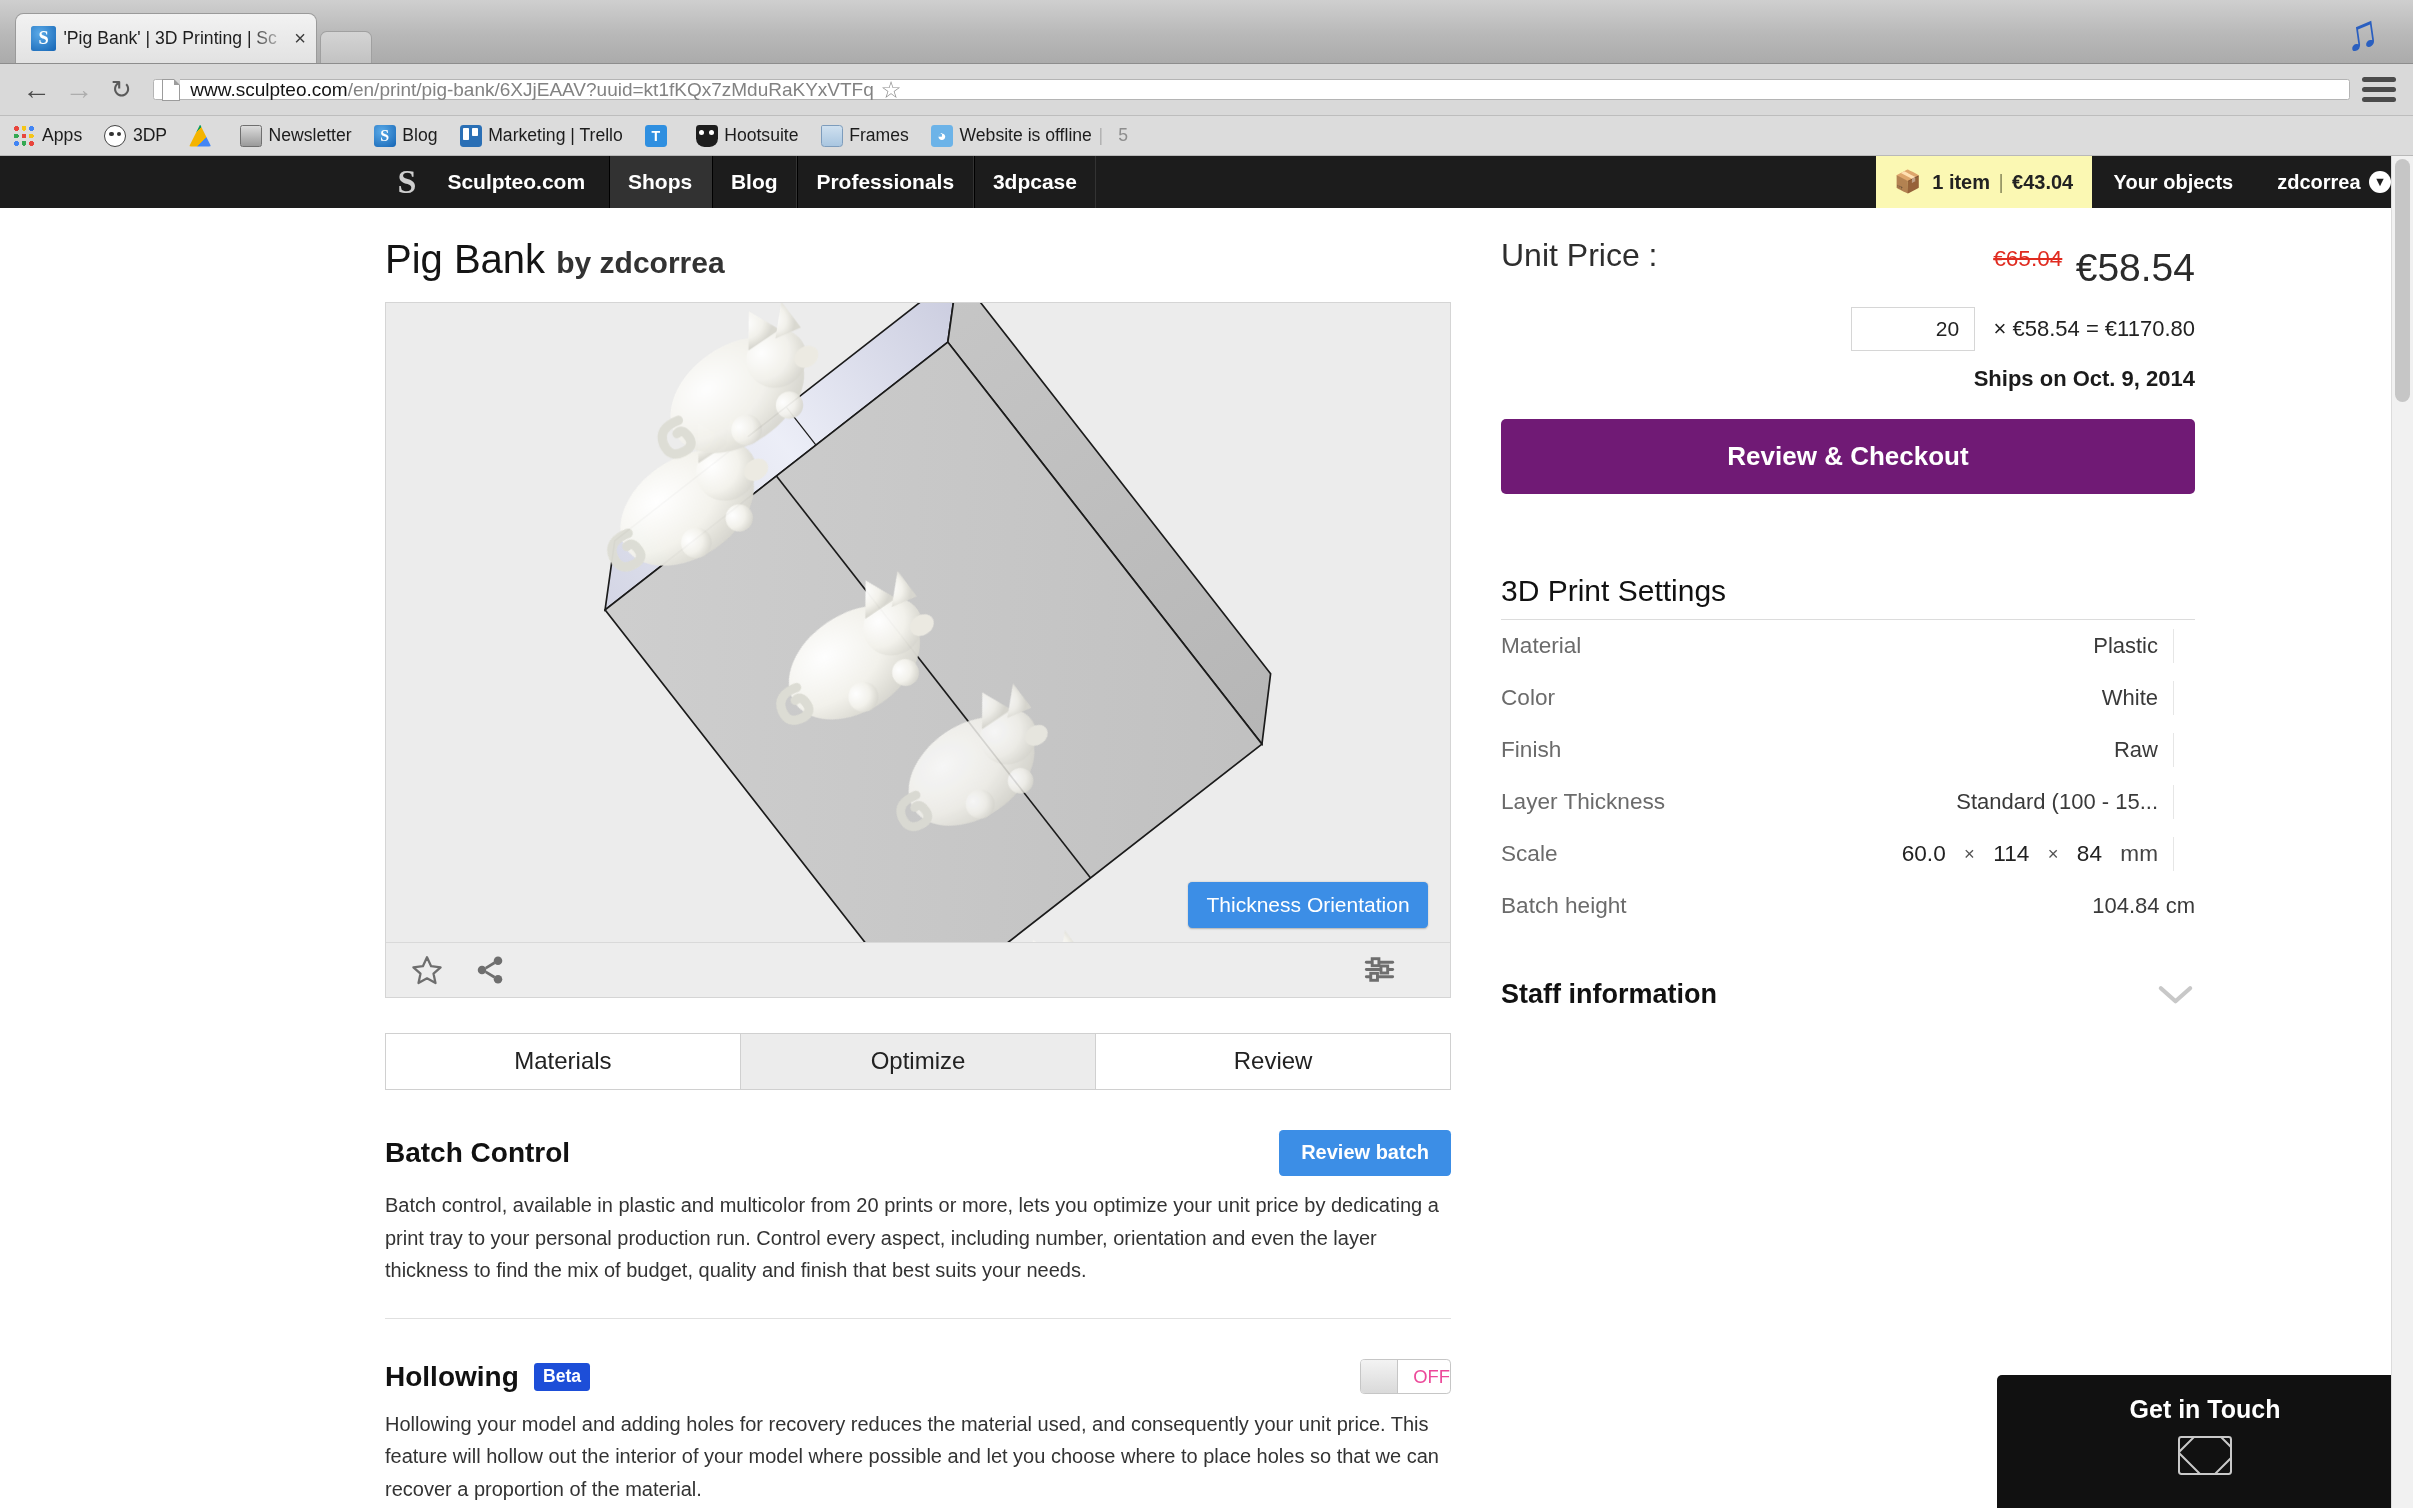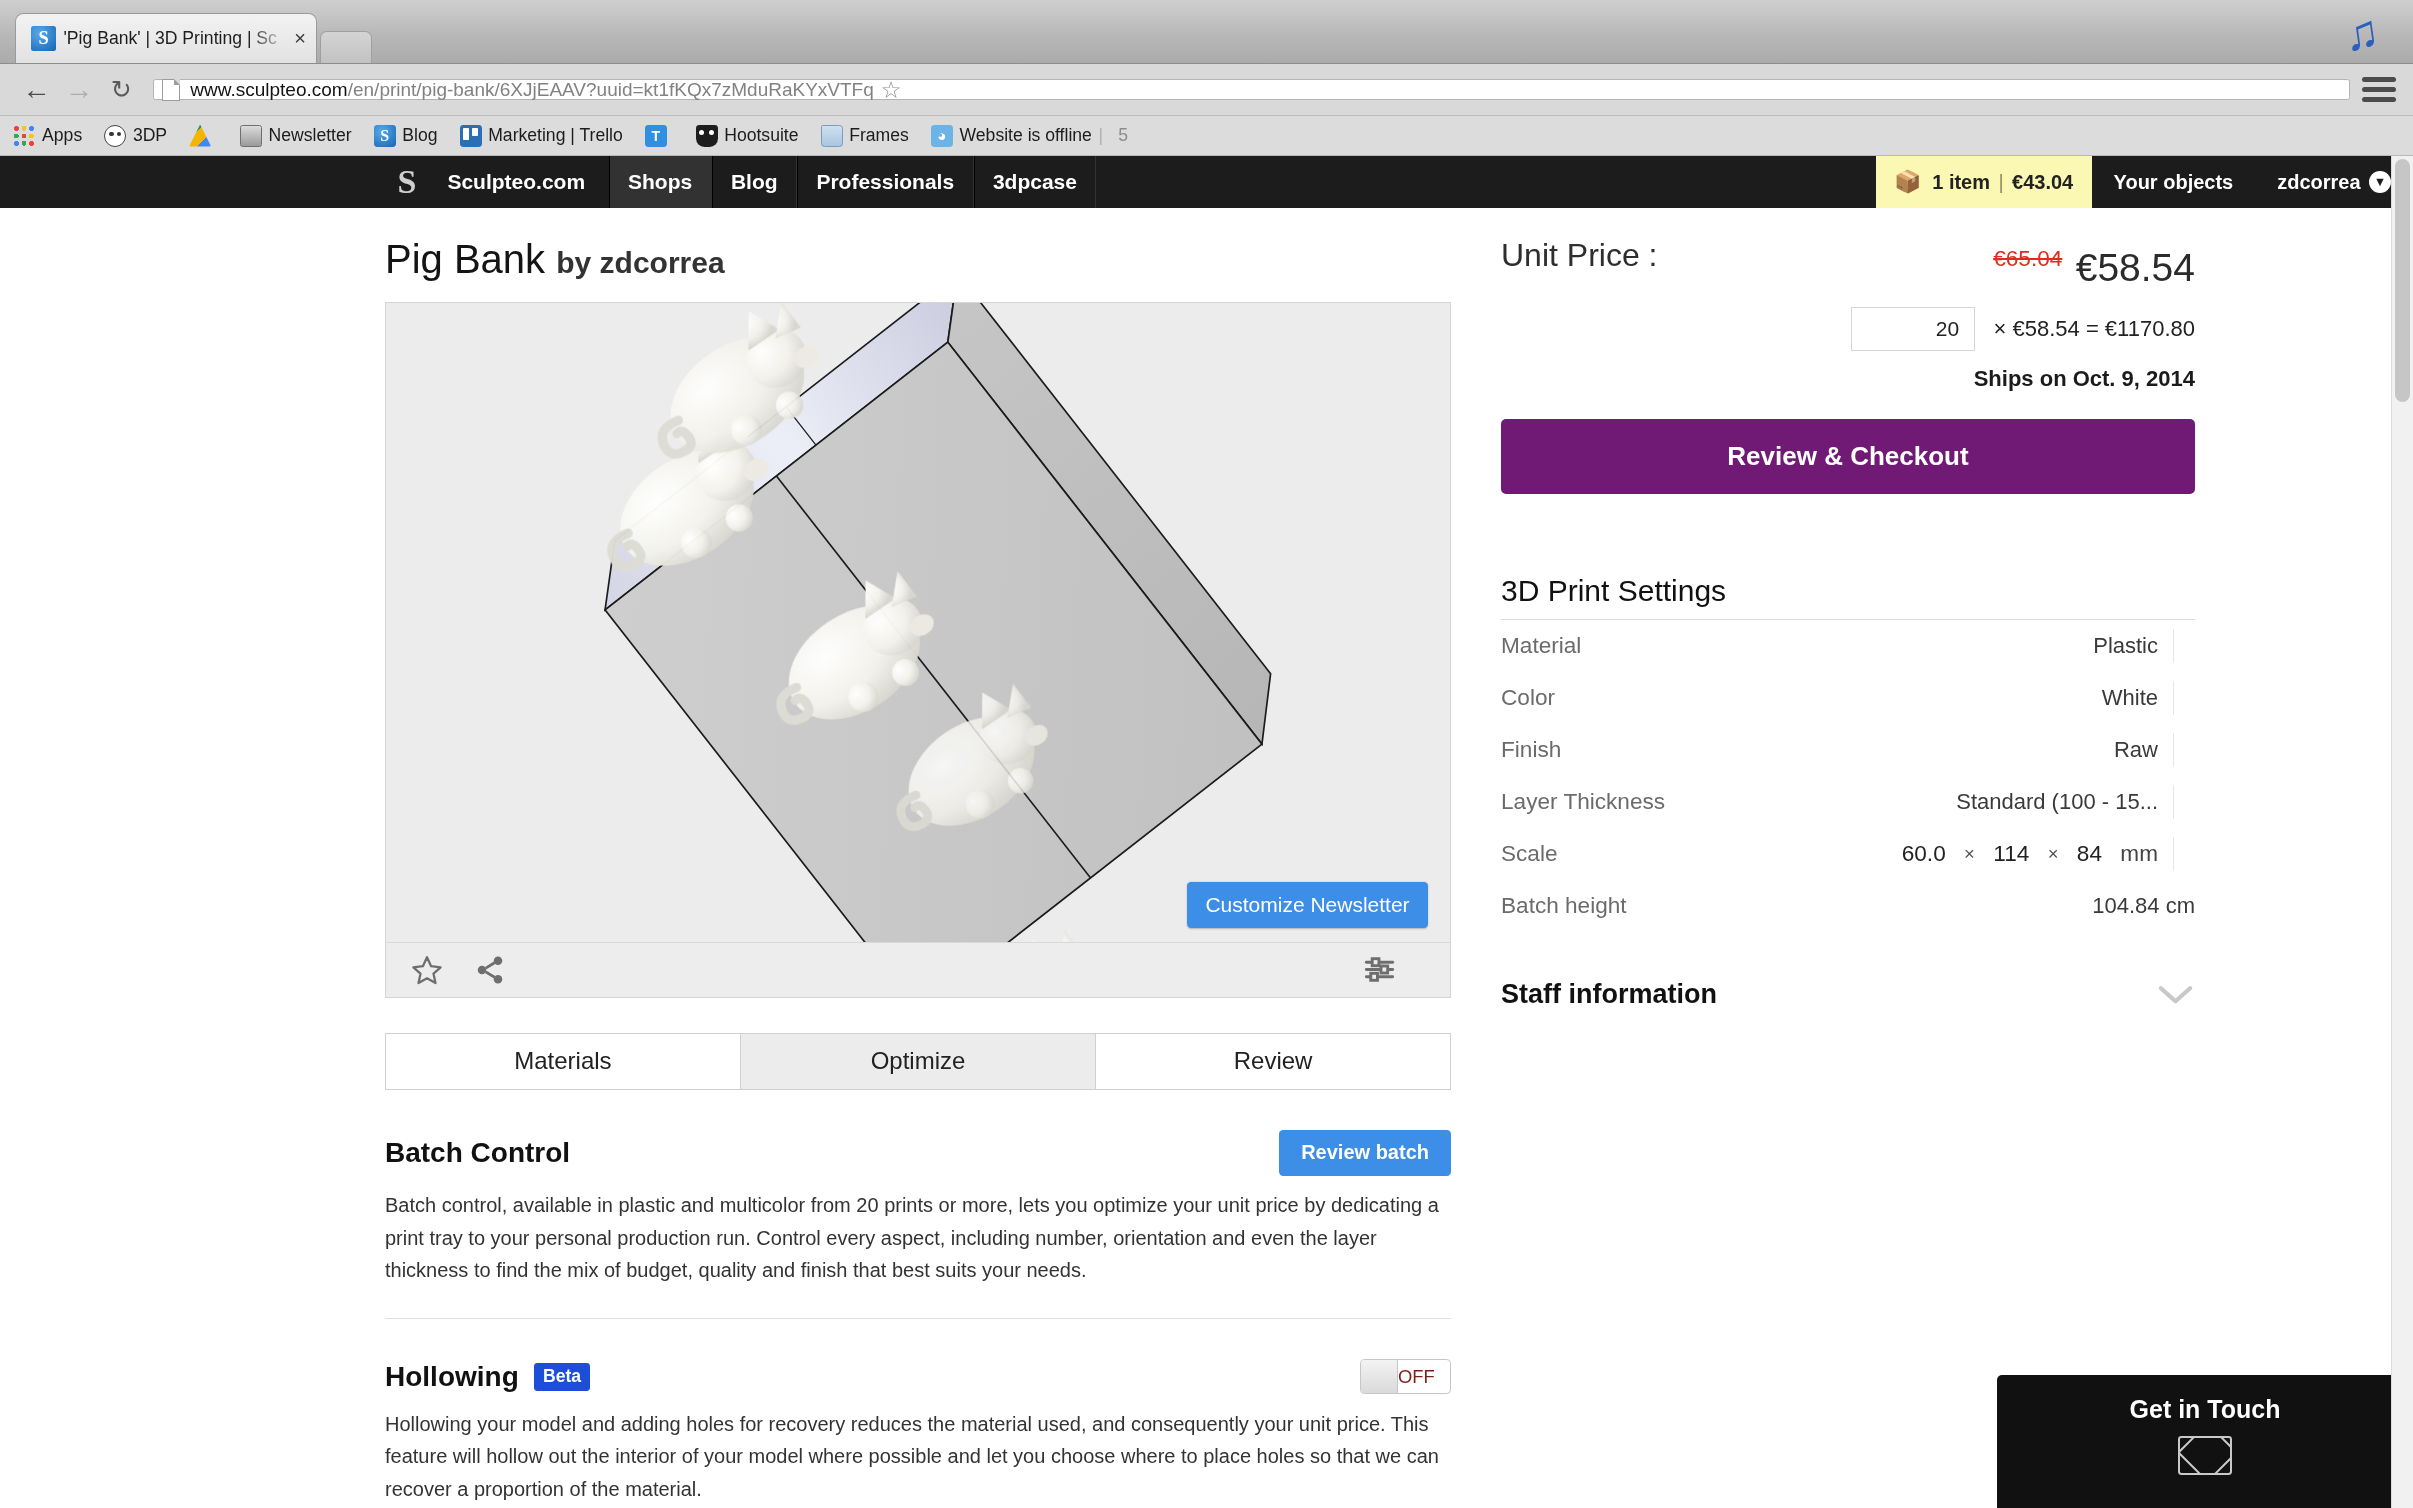--- a/index.html
+++ b/index.html
@@ -208,21 +208,21 @@
   .btn-blue-sm {
     margin-left: auto; background: #3c8ee6; color: #fff; font-size: 20px;
     padding: 11.7px 22px; border-radius: 4.2px; cursor: pointer; font-weight: bold;
   }
   .toggle {
     margin-left: auto; width: 91px; height: 35px; border: 0.8px solid #c6c6c6;
     border-radius: 4.2px; background: #fff; display: flex; align-items: center; cursor: pointer;
     overflow: hidden;
   }
   .toggle .knob { width: 37px; height: 34px; background: linear-gradient(to bottom,#f3f3f3,#d9d9d9); border-right:0.8px solid #c6c6c6; }
-  .toggle .lbl { flex:1; text-align:left; font-size: 18.4px; color:#7f1d1d; }
+  .toggle .lbl { flex:1; text-align:right; font-size: 18.4px; color:#ec4899; }
 
   .body-text { font-size: 20px; line-height: 1.62; color: #333; margin-top: 13.4px; max-width: 1066px; }
   .hr { border-top: 0.8px solid #e0e0e0; margin-top: 32px; }
 
   
   .price-row { display: flex; align-items: baseline; margin-top: 28.5px; }
   .price-label { font-size: 32px; color: #2e2e2e; }
   .price-block { margin-left: auto; display: flex; align-items: flex-start; }
   .price-old { color: #e02b20; font-size: 22.6px; text-decoration: line-through; margin-right: 13.4px; }
   .price-new { color: #2b2b2b; font-size: 39px; }
@@ -444,21 +444,21 @@
                   <use href="#pig" transform="translate(760,860) rotate(-34) scale(1.0)"></use>
                   <use href="#pig" transform="translate(900,980) rotate(-34) scale(0.96)" opacity="0.86"></use>
                   <use href="#pig" transform="translate(660,1150) rotate(-34) scale(1.0)"></use>
                 </g>
                 <g opacity="0.95">
                   <use href="#pig" transform="translate(420,110) rotate(-34) scale(1.02)"></use>
                 </g>
               </svg>
             </div>
 
-            <div class="btn-orient">Customize Newsletter</div>
+            <div class="btn-orient">Thickness Orientation</div>
 
             <div class="viewer-bar">
               <div class="vb-icon">
                 <svg width="34" height="34" viewBox="0 0 24 24" fill="none" stroke="#6e6e6e" stroke-width="1.6" stroke-linejoin="round">
                     <polygon points="12,3 14.9,9.3 21.6,10.1 16.6,14.6 18,21.2 12,17.9 6,21.2 7.4,14.6 2.4,10.1 9.1,9.3"></polygon>
                   </svg>
               </div>
               <div class="vb-icon">
                 <svg width="32" height="32" viewBox="0 0 24 24" fill="#6e6e6e">
                     <circle cx="18" cy="5" r="3.2"></circle>

